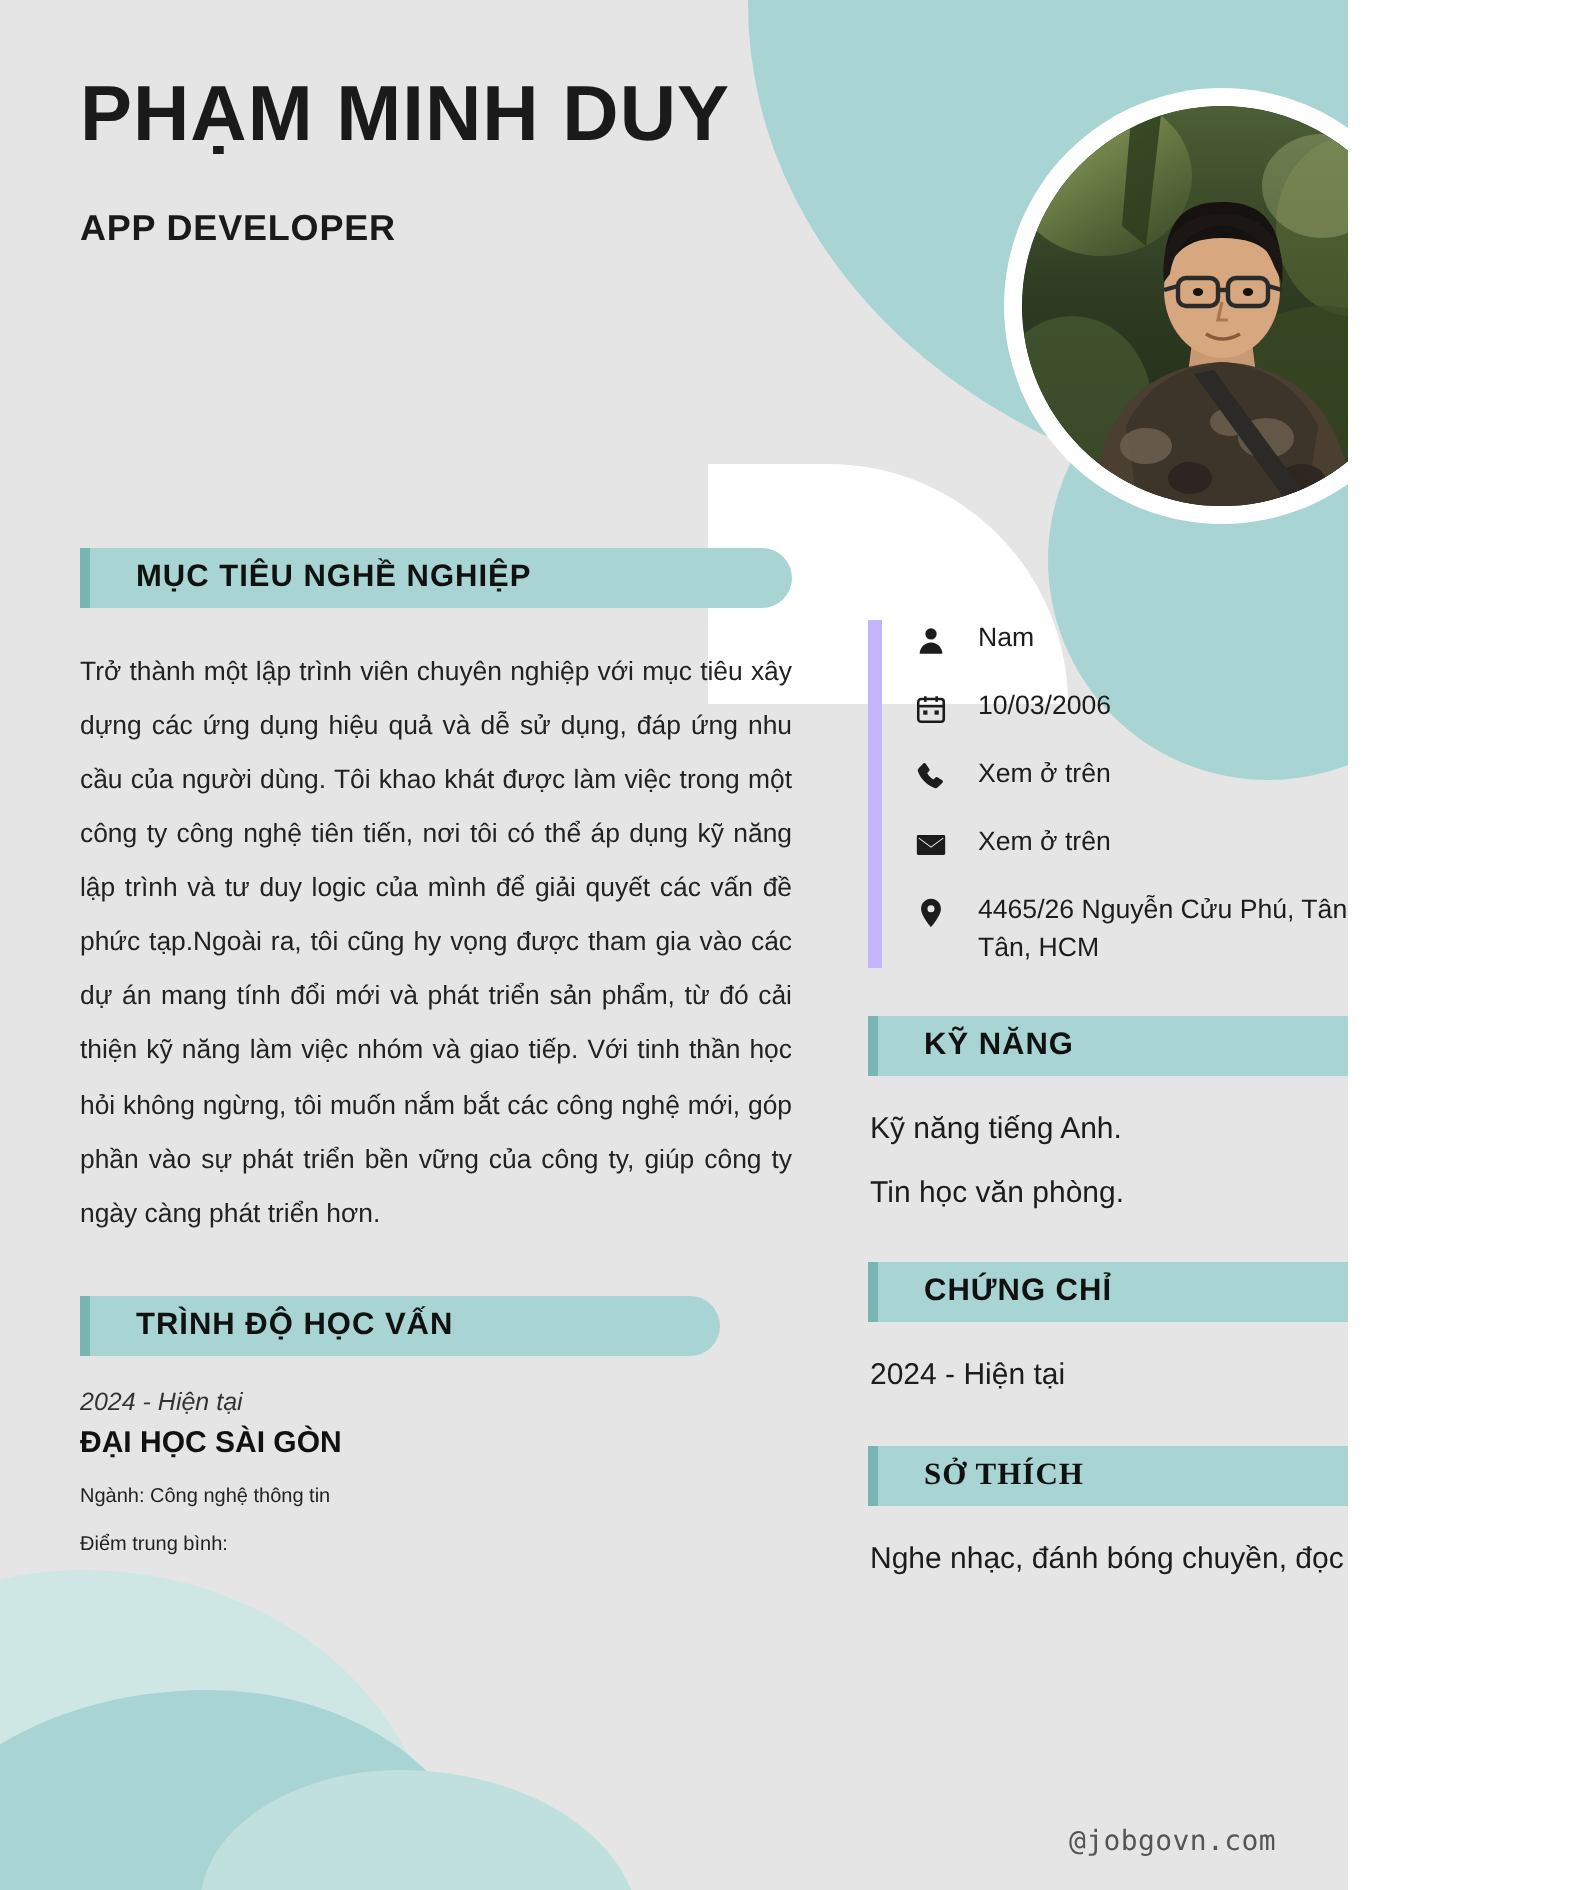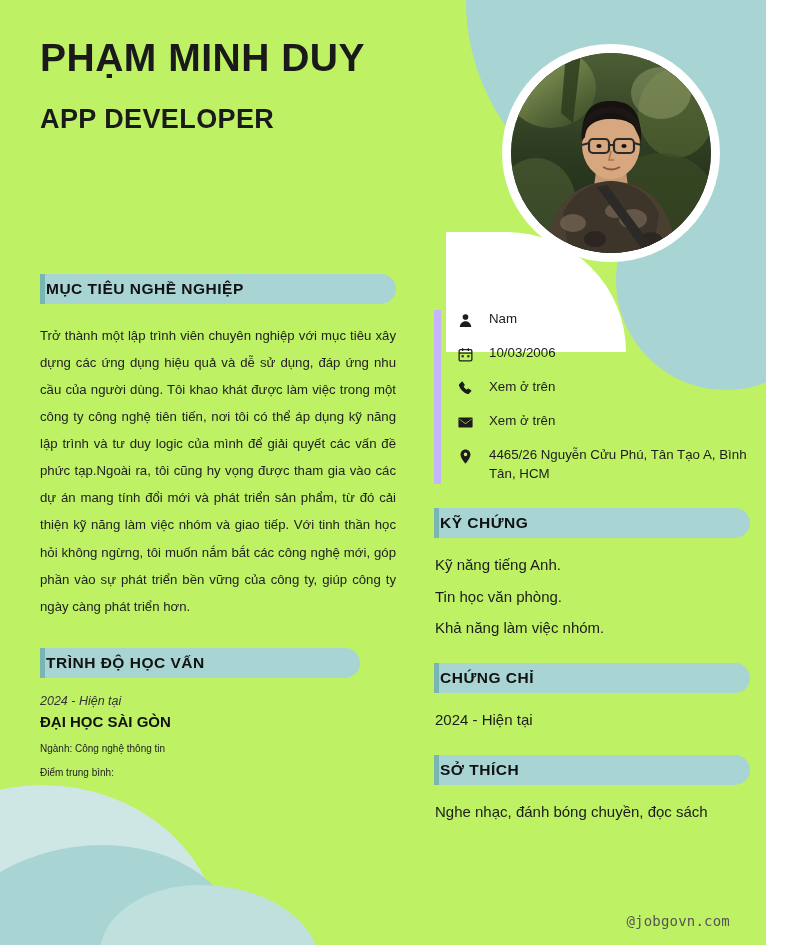--- a/index.html
+++ b/index.html
@@ -9,24 +9,24 @@
   body {
     width: 790px;
     height: 945px;
     background: #ffffff;
     font-family: "Liberation Sans", sans-serif;
     color: #1d1d1d;
     overflow: hidden;
   }
   #cv {
     position: relative;
-    width: 766px;
+    width: 674px;
     height: 945px;
     overflow: hidden;
-    background: #bef264;
+    background: #e5e5e5;
   }
 
   
   .deco {
     position: absolute;
     pointer-events: none;
   }
   .deco-top-blob2 {
     top: 0;
     right: 0;
@@ -86,21 +86,21 @@
   .name {
     font-size: 39px;
     line-height: 1.22;
     font-weight: 700;
     letter-spacing: 0.5px;
     color: #1a1a1a;
     margin: 0;
   }
   .role {
     margin-top: 22px;
-    font-size: 27px;
+    font-size: 18px;
     font-weight: 700;
     letter-spacing: 0.4px;
     color: #1a1a1a;
   }
 
   
   .avatar-wrap {
     position: absolute;
     top: 44px;
     left: 502px;
@@ -121,21 +121,21 @@
   }
 
   
   .sec-title {
     position: relative;
     height: 30px;
     display: flex;
     align-items: center;
     background: #a8d4d4;
     border-radius: 0 16px 16px 0;
-    padding-left: 6px;
+    padding-left: 28px;
     box-sizing: border-box;
     text-align: right;
   }
   .sec-title::before {
     content: "";
     position: absolute;
     left: 0;
     top: 0;
     bottom: 0;
     width: 5px;
@@ -398,40 +398,39 @@
           <svg width="17" height="17" viewBox="0 0 24 24" fill="#1c1c1c">
             <path d="M12 2C8.1 2 5 5.1 5 9c0 5.2 7 13 7 13s7-7.8 7-13c0-3.9-3.1-7-7-7zm0 9.5A2.5 2.5 0 1 1 12 6.5a2.5 2.5 0 0 1 0 5z"></path>
           </svg>
         </span>
         <span class="info-val">4465/26 Nguyễn Cửu Phú, Tân Tạo A, Bình Tân, HCM</span>
       </div>
     </div>
 
     <div class="right-section">
       <div class="sec-title" style="width:316px;">
-        <span>KỸ CHỨNG</span>
+        <span>KỸ NĂNG</span>
       </div>
       <div class="right-body">
         <p>Kỹ năng tiếng Anh.</p>
         <p>Tin học văn phòng.</p>
-        <p>Khả năng làm việc nhóm.</p>
       </div>
     </div>
 
     <div class="right-section">
       <div class="sec-title" style="width:316px;">
         <span>CHỨNG CHỈ</span>
       </div>
       <div class="right-body">
         <p>2024 - Hiện tại</p>
       </div>
     </div>
 
     <div class="right-section">
-      <div class="sec-title" style="width:316px;">
+      <div class="sec-title" style="width:316px;font-family:Liberation Serif, serif;">
         <span>SỞ THÍCH</span>
       </div>
       <div class="right-body">
         <p>Nghe nhạc, đánh bóng chuyền, đọc sách</p>
       </div>
     </div>
   </div>
 
   <div class="footer">@jobgovn.com</div>
 </div>

